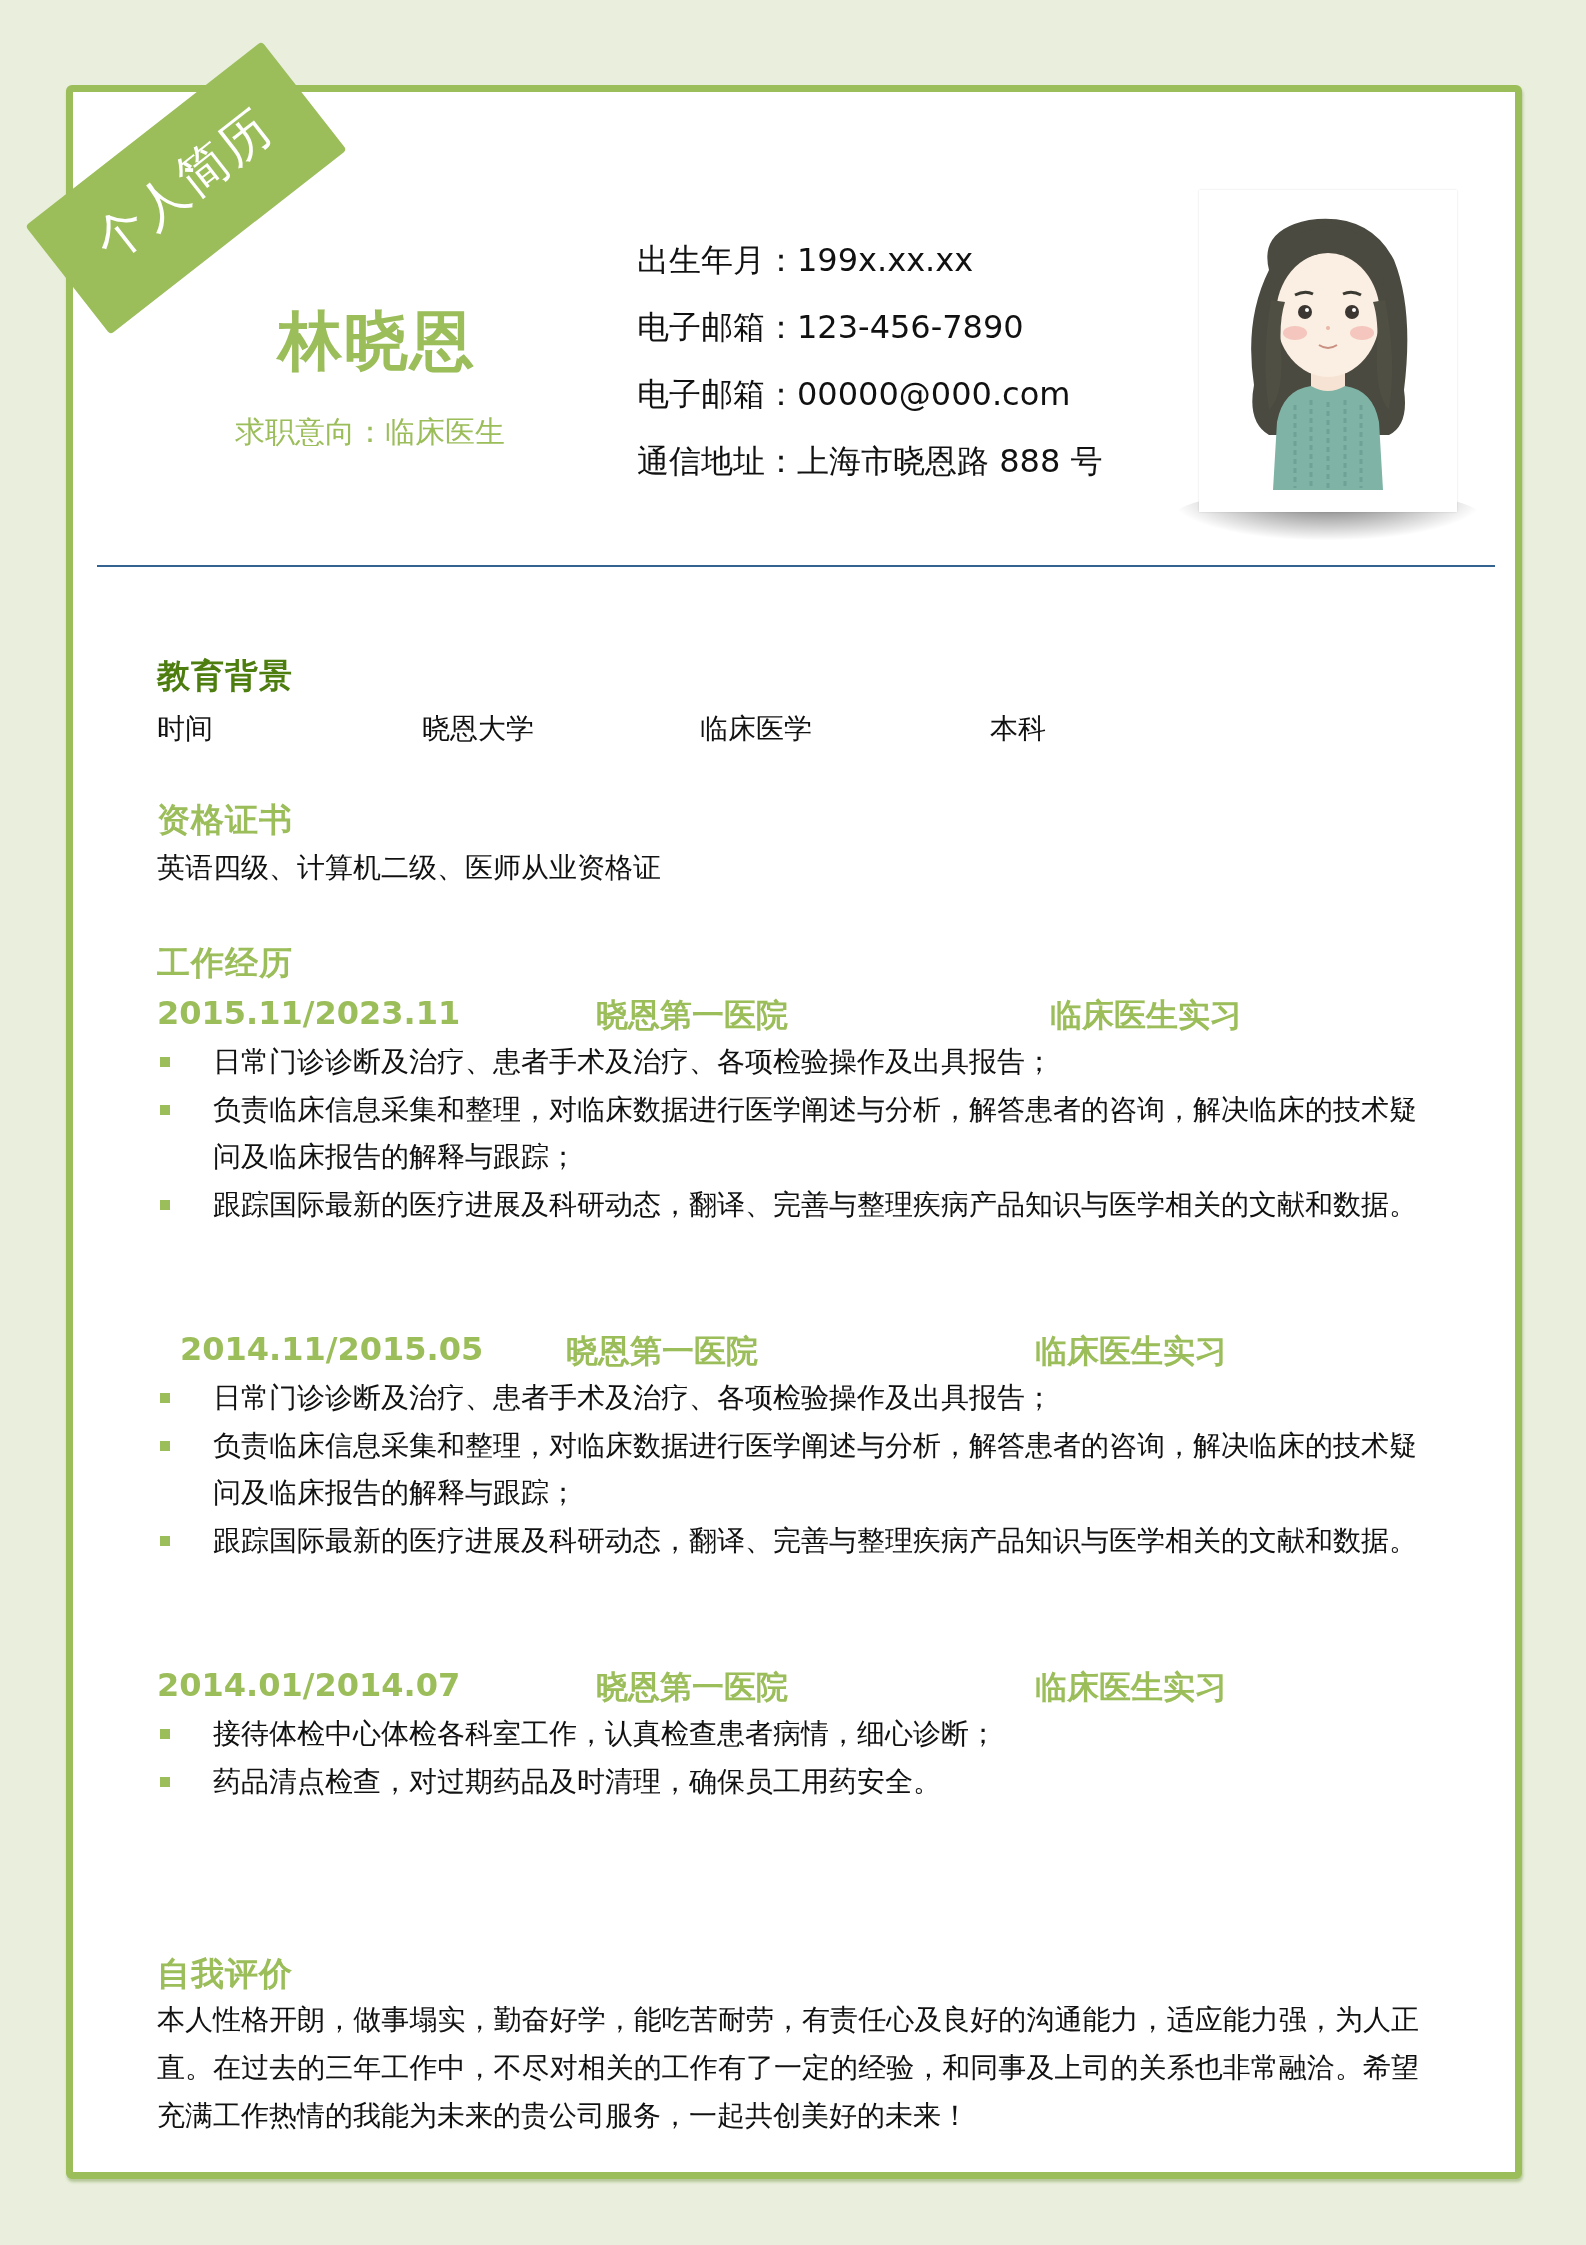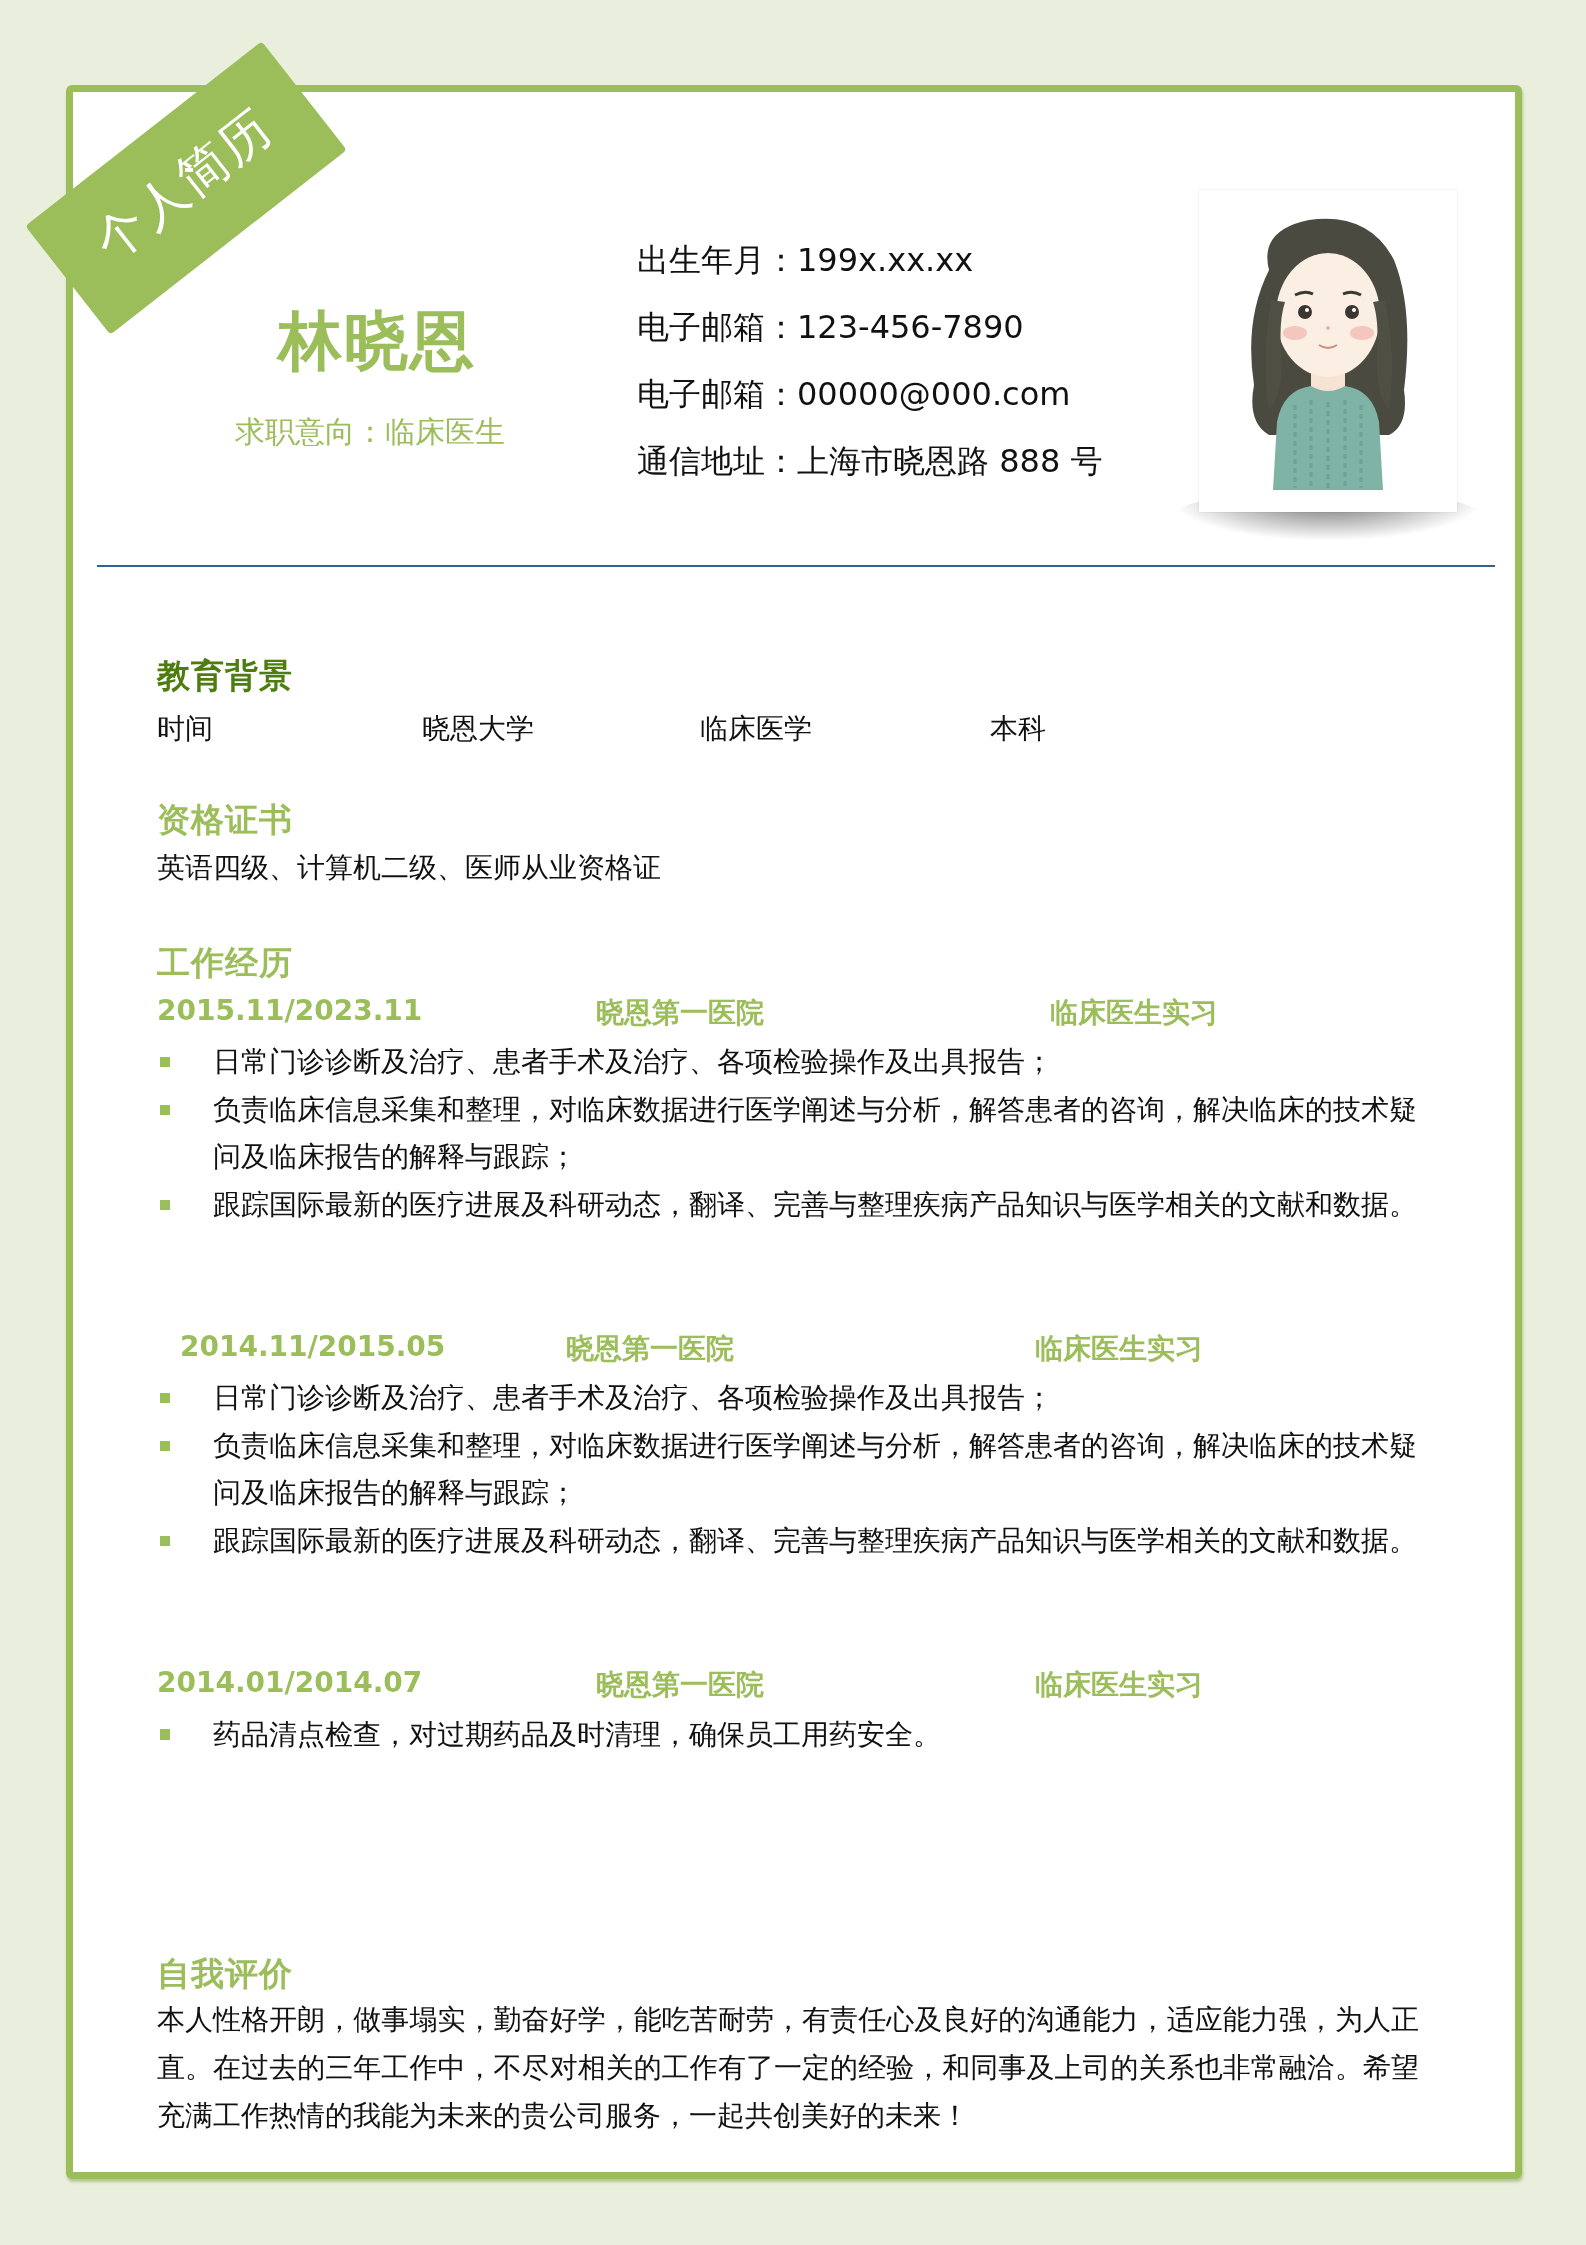--- a/index.html
+++ b/index.html
@@ -89,21 +89,21 @@
       position: absolute;
       left: 157px;
       font-size: 33px; font-weight: bold;
       color: #9bbd5a;
       letter-spacing: 1px;
     }
     .section-title.blue { color: #4d7c0f; }
     .edu-row { position: absolute; top: 706px; left: 0; width: 1586px; height: 40px; font-size: 28px; }
     .edu-row span { position: absolute; top: 4px; white-space: nowrap; }
     .cert { position: absolute; left: 157px; top: 849px; font-size: 28px; }
-    .job-head { position: absolute; left: 0; width: 1586px; height: 40px; font-size: 28px; font-weight: bold; color: #9bbd5a; }
+    .job-head { position: absolute; left: 0; width: 1586px; height: 40px; font-size: 32px; font-weight: bold; color: #9bbd5a; }
     .job-head span { position: absolute; top: 0; white-space: nowrap; }
     .bullets { position: absolute; left: 157px; width: 1260px; }
     .bullet {
       position: relative;
       padding-left: 56px;
       font-size: 28px;
       line-height: 47px;
       margin-bottom: 1px;
     }
     .bullet .sq {
@@ -207,18 +207,19 @@
   <div class="bullet"><i class="sq"></i><span>负责临床信息采集和整理，对临床数据进行医学阐述与分析，解答患者的咨询，解决临床的技术疑问及临床报告的解释与跟踪；</span></div>
   <div class="bullet"><i class="sq"></i><span>跟踪国际最新的医疗进展及科研动态，翻译、完善与整理疾病产品知识与医学相关的文献和数据。</span></div>
 </div>
 
 <div class="job-head" style="top:1666px;">
   <span style="left:157px;">2014.01/2014.07</span>
   <span style="left:596px;">晓恩第一医院</span>
   <span style="left:1035px;">临床医生实习</span>
 </div>
 <div class="bullets" style="top:1710px;">
+  <div class="bullet"><i class="sq"></i><span>接待体检中心体检各科室工作，认真检查患者病情，细心诊断；</span></div>
   <div class="bullet"><i class="sq"></i></div>
   <div class="bullet"><i class="sq"></i><span>药品清点检查，对过期药品及时清理，确保员工用药安全。</span></div>
 </div>
 
 <div class="section-title" style="top:1952px;">自我评价</div>
 <div class="eval">本人性格开朗，做事塌实，勤奋好学，能吃苦耐劳，有责任心及良好的沟通能力，适应能力强，为人正直。在过去的三年工作中，不尽对相关的工作有了一定的经验，和同事及上司的关系也非常融洽。希望充满工作热情的我能为未来的贵公司服务，一起共创美好的未来！</div>
 
 </body></html>

